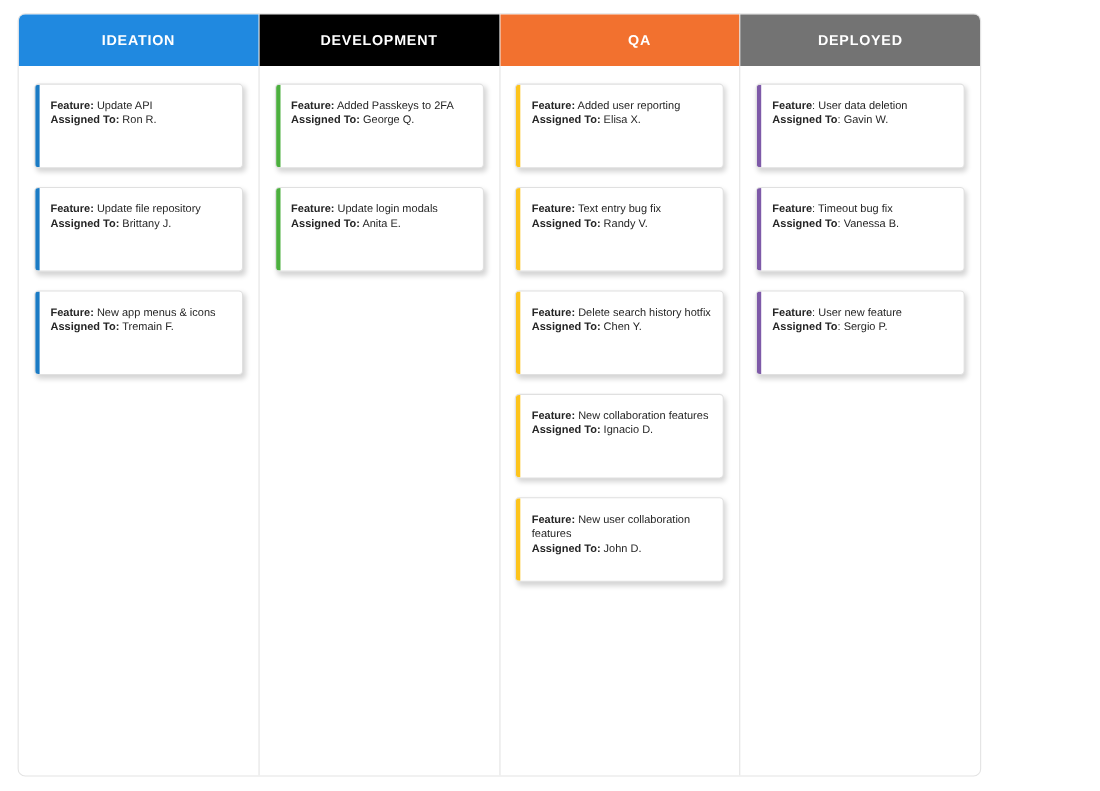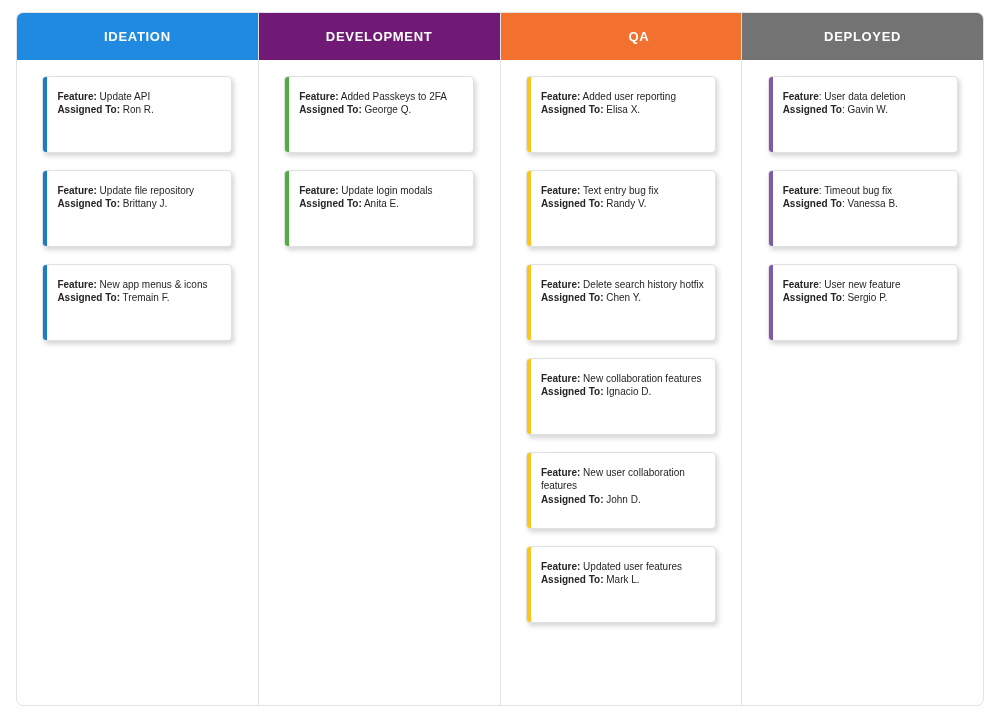--- a/index.html
+++ b/index.html
@@ -11,21 +11,21 @@
     width: 1000px;
     height: 719px;
     font-family: "Liberation Sans", sans-serif;
     -webkit-font-smoothing: antialiased;
   }
 
   .board {
     position: absolute;
     left: 16px;
     top: 12px;
-    width: 968px;
+    width: 876px;
     height: 694px;
     border: 1px solid #e3e3e3;
     border-radius: 7px;
     background: #ffffff;
     box-sizing: border-box;
     display: flex;
     overflow: hidden;
   }
 
   .column {
@@ -121,21 +121,21 @@
         <div class="card">
           <div class="card-accent" style="background: rgb(27, 123, 196);"></div>
           <div class="card-text">
             <span class="card-line"><span class="lbl">Feature:</span><span> New app menus &amp; icons</span></span>
             <span class="card-line"><span class="lbl">Assigned To:</span><span> Tremain F.</span></span>
           </div>
         </div>
       </div>
     </div>
     <div class="column">
-      <div class="column-header" style="background: #701a75;">
+      <div class="column-header" style="background: #000000;">
         <span>DEVELOPMENT</span>
       </div>
       <div class="column-body">
         <div class="card">
           <div class="card-accent" style="background: rgb(76, 175, 62);"></div>
           <div class="card-text">
             <span class="card-line"><span class="lbl">Feature:</span><span> Added Passkeys to 2FA</span></span>
             <span class="card-line"><span class="lbl">Assigned To:</span><span> George Q.</span></span>
           </div>
         </div>
@@ -181,27 +181,20 @@
             <span class="card-line"><span class="lbl">Assigned To:</span><span> Ignacio D.</span></span>
           </div>
         </div>
         <div class="card">
           <div class="card-accent" style="background: rgb(253, 196, 28);"></div>
           <div class="card-text">
             <span class="card-line"><span class="lbl">Feature:</span><span> New user collaboration features</span></span>
             <span class="card-line"><span class="lbl">Assigned To:</span><span> John D.</span></span>
           </div>
         </div>
-        <div class="card">
-          <div class="card-accent" style="background: rgb(253, 196, 28);"></div>
-          <div class="card-text">
-            <span class="card-line"><span class="lbl">Feature:</span><span> Updated user features</span></span>
-            <span class="card-line"><span class="lbl">Assigned To:</span><span> Mark L.</span></span>
-          </div>
-        </div>
       </div>
     </div>
     <div class="column">
       <div class="column-header" style="background: #737373;">
         <span>DEPLOYED</span>
       </div>
       <div class="column-body">
         <div class="card">
           <div class="card-accent" style="background: rgb(126, 90, 168);"></div>
           <div class="card-text">

